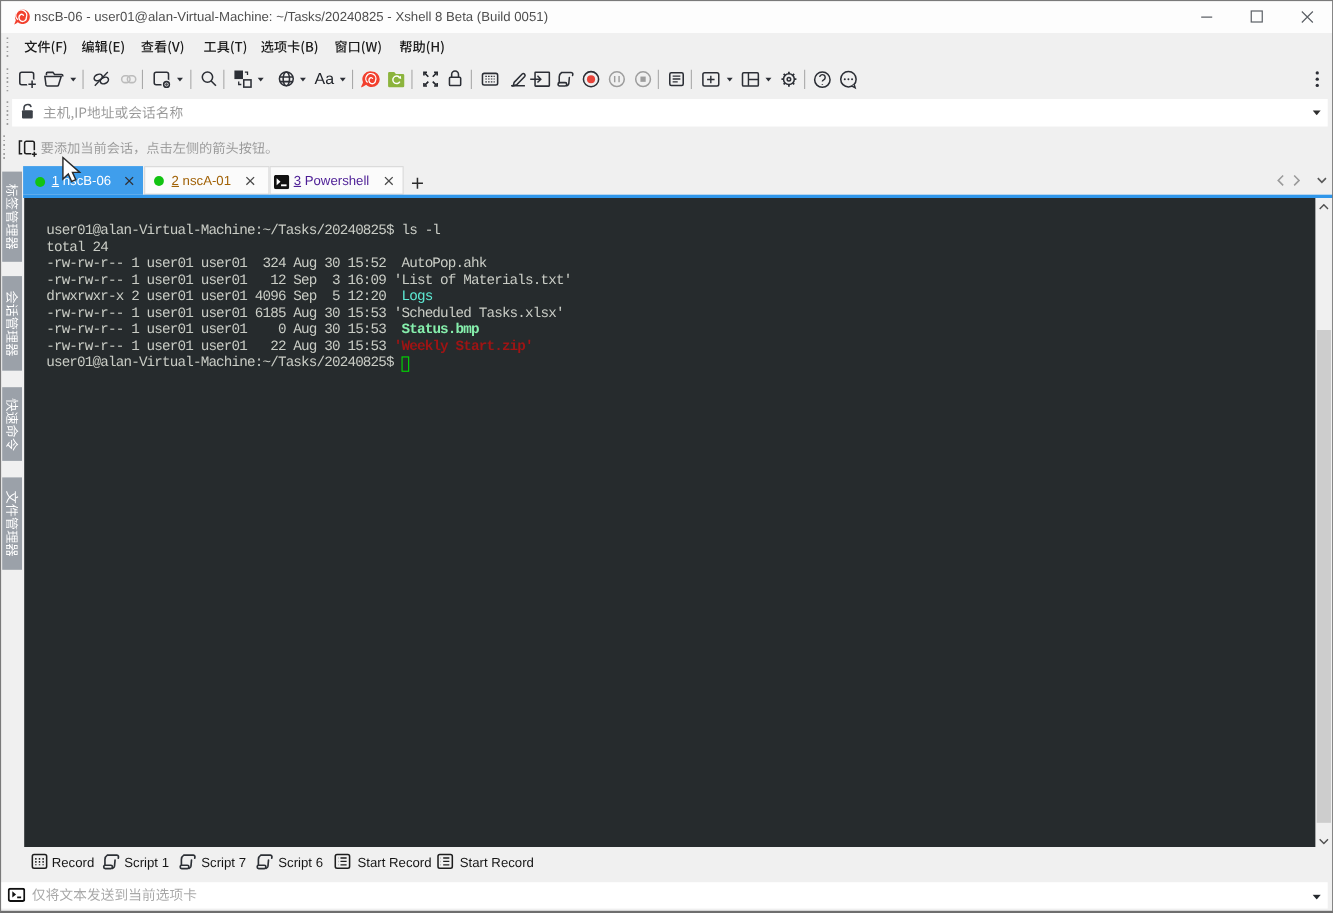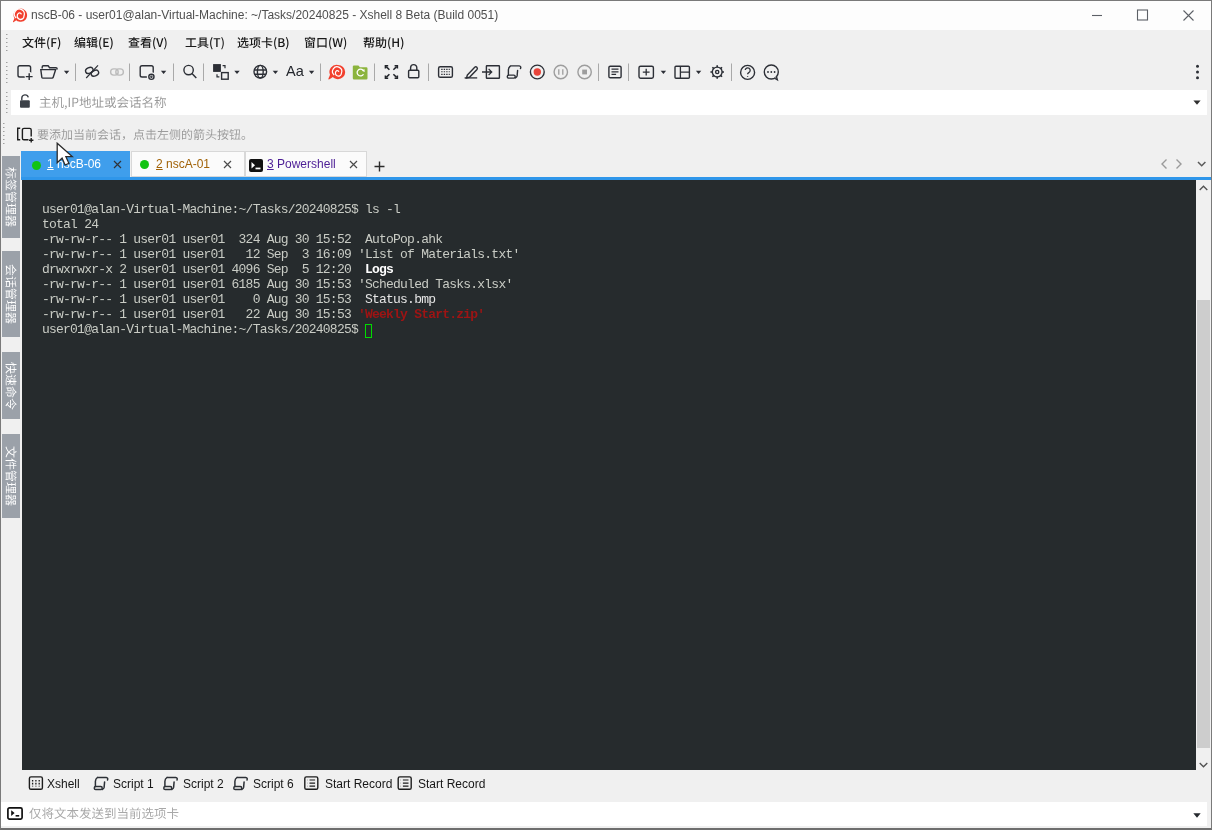--- a/index.html
+++ b/index.html
@@ -224,23 +224,23 @@
       </g>
 <path fill="none" stroke="#5a5a5a" stroke-width="1.5" d="M40 4 L43.7 7.7 L47.4 4"></path>
     </svg>
 <div id="bluestrip" class="abs"></div>
 <div id="main" class="abs">
 <div id="term">
         <pre>user01@alan-Virtual-Machine:~/Tasks/20240825$ ls -l
 total 24
 -rw-rw-r-- 1 user01 user01  324 Aug 30 15:52  AutoPop.ahk
 -rw-rw-r-- 1 user01 user01   12 Sep  3 16:09 'List of Materials.txt'
-drwxrwxr-x 2 user01 user01 4096 Sep  5 12:20  <span style="color:#ffffff;font-weight:bold">Logs</span>
+drwxrwxr-x 2 user01 user01 4096 Sep  5 12:20  <span style="color:#5eead4;font-weight:normal">Logs</span>
 -rw-rw-r-- 1 user01 user01 6185 Aug 30 15:53 'Scheduled Tasks.xlsx'
--rw-rw-r-- 1 user01 user01    0 Aug 30 15:53  <span style="color:#e5e5e5;font-weight:normal">Status.bmp</span>
+-rw-rw-r-- 1 user01 user01    0 Aug 30 15:53  <span style="color:#86efac;font-weight:bold">Status.bmp</span>
 -rw-rw-r-- 1 user01 user01   22 Aug 30 15:53 <span style="color:#9e1414;font-weight:bold">'Weekly Start.zip'</span>
 user01@alan-Virtual-Machine:~/Tasks/20240825$ <span style="display:inline-block;width:6.6px;height:13.8px;border:1.6px solid #00dc00;vertical-align:-4.6px"></span>
 </pre>
       </div>
 <div id="scrollbar">
         <div id="sthumb"></div>
 <svg style="position:absolute;left:3px;top:5px" width="9" height="6" viewBox="0 0 9 6">
 <path fill="none" stroke="#505050" stroke-width="1.3" d="M0.7 5 L4.5 1.2 L8.3 5"></path>
         </svg>
 <svg style="position:absolute;left:3px;top:582px" width="9" height="6" viewBox="0 0 9 6">
@@ -280,23 +280,23 @@
 <path d="M307.3 10 h.2 M307.3 13.1 h.2 M307.3 16.2 h.2" stroke-width="1.4"></path>
 <rect x="398.2" y="6.9" width="13" height="12.4" rx="1.6"></rect>
 <path d="M402.9 10 h5.6 M402.9 13.1 h5.6 M402.9 16.2 h5.6" stroke-width="1.2"></path>
 <path d="M400.7 10 h.2 M400.7 13.1 h.2 M400.7 16.2 h.2" stroke-width="1.4"></path>
 </g>
 <use href="#scrollico" x="93.5" y="6"></use>
 <use href="#scrollico" x="163" y="6"></use>
 <use href="#scrollico" x="233" y="6"></use>
 </svg>
 
-<div class="sblabel" style="left:47px">Xshell</div>
+<div class="sblabel" style="left:47px">Record</div>
 <div class="sblabel" style="left:113px">Script 1</div>
-<div class="sblabel" style="left:183px">Script 2</div>
+<div class="sblabel" style="left:183px">Script 7</div>
 <div class="sblabel" style="left:253px">Script 6</div>
 <div class="sblabel" style="left:325px">Start Record</div>
 <div class="sblabel" style="left:418px">Start Record</div>
 <div id="composebar" class="abs"></div>
 <svg class="abs" style="left:7px;top:807px" width="16" height="13" viewBox="0 0 16 13">
 <rect x="0.9" y="0.9" width="14.2" height="11.2" rx="1.6" fill="none" stroke="#111" stroke-width="1.7"></rect>
 <path d="M4.2 3.2 L7.6 6.1 L4.2 9 Z" fill="#111"></path>
 <rect x="8.6" y="8" width="3.6" height="1.6" fill="#111"></rect>
     </svg>
 <svg style="position:absolute;left:29px;top:818px;overflow:visible" width="150" height="1">

